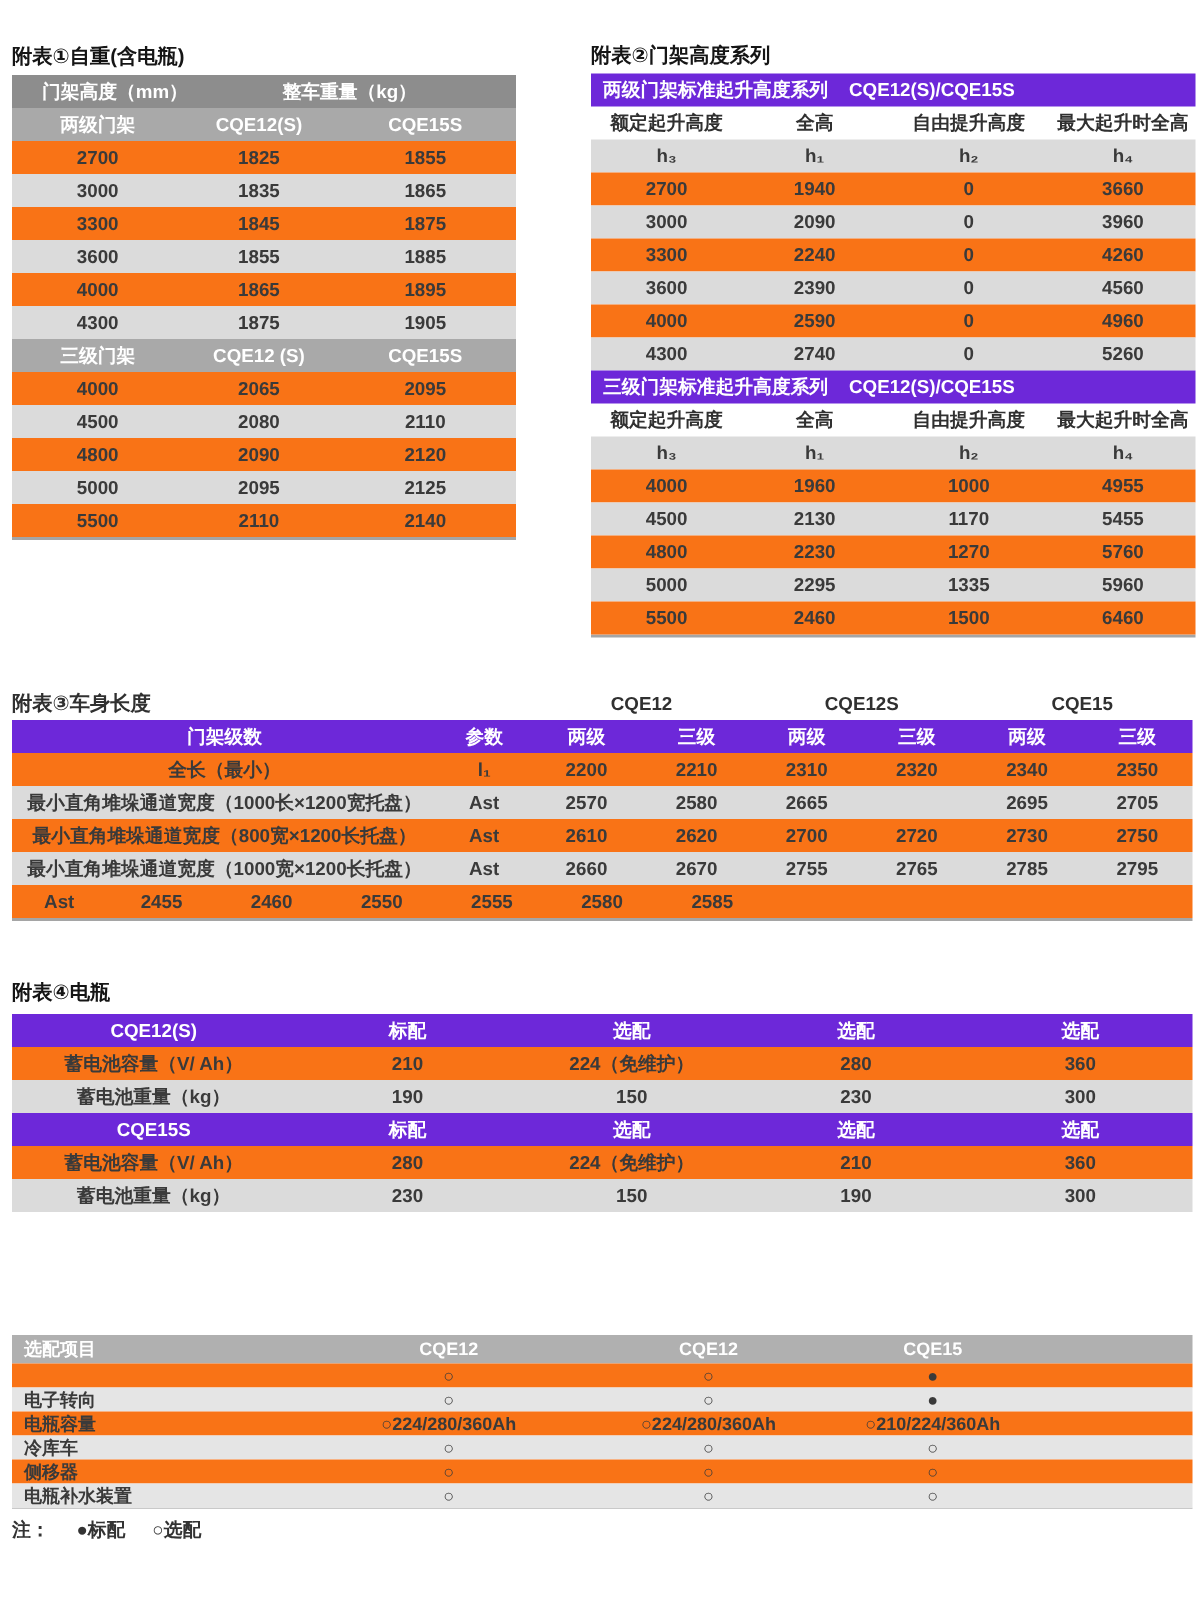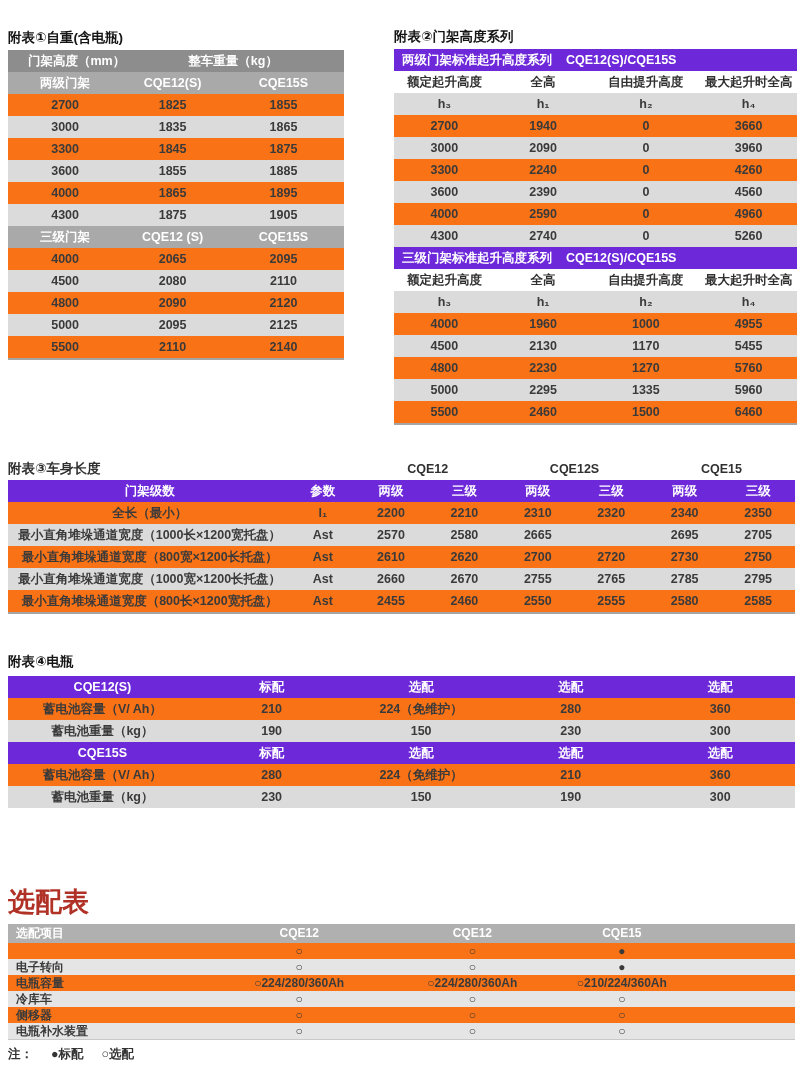--- a/index.html
+++ b/index.html
@@ -276,21 +276,20 @@
           <div class="tcell" style="width: 36%;"><span>最小直角堆垛通道宽度（1000宽×1200长托盘）</span></div>
           <div class="tcell" style="width: 8%;"><span>Ast</span></div>
           <div class="tcell" style="width: 9.33%;"><span>2660</span></div>
           <div class="tcell" style="width: 9.33%;"><span>2670</span></div>
           <div class="tcell" style="width: 9.33%;"><span>2755</span></div>
           <div class="tcell" style="width: 9.33%;"><span>2765</span></div>
           <div class="tcell" style="width: 9.33%;"><span>2785</span></div>
           <div class="tcell" style="width: 9.35%;"><span>2795</span></div>
         </div>
         <div class="trow w">
-          <div class="tcell" style="width: 36%;"><span>最小直角堆垛通道宽度（800长×1200宽托盘）</span></div>
           <div class="tcell" style="width: 8%;"><span>Ast</span></div>
           <div class="tcell" style="width: 9.33%;"><span>2455</span></div>
           <div class="tcell" style="width: 9.33%;"><span>2460</span></div>
           <div class="tcell" style="width: 9.33%;"><span>2550</span></div>
           <div class="tcell" style="width: 9.33%;"><span>2555</span></div>
           <div class="tcell" style="width: 9.33%;"><span>2580</span></div>
           <div class="tcell" style="width: 9.35%;"><span>2585</span></div>
         </div>
       </div>
   </div>
@@ -337,21 +336,20 @@
           <div class="tcell" style="width: 24%;"><span>蓄电池重量（kg）</span></div>
           <div class="tcell" style="width: 19%;"><span>230</span></div>
           <div class="tcell" style="width: 19%;"><span>150</span></div>
           <div class="tcell" style="width: 19%;"><span>190</span></div>
           <div class="tcell" style="width: 19%;"><span>300</span></div>
         </div>
       </div>
   </div>
 
   <div class="sec" id="s5">
-    <div class="red-title">选配表</div>
     <div class="tbl t5 t5tbl b1">
         <div class="trow head">
           <div class="tcell L" style="width: 25%;"><span>选配项目</span></div>
           <div class="tcell" style="width: 24%;"><span>CQE12</span></div>
           <div class="tcell" style="width: 20%;"><span>CQE12</span></div>
           <div class="tcell" style="width: 18%;"><span>CQE15</span></div>
         </div>
         <div class="trow w">
           <div class="tcell L" style="width: 25%; margin-top: 20px;"><span>驾驶踏板</span></div>
           <div class="tcell" style="width: 24%;"><span>○</span></div>

